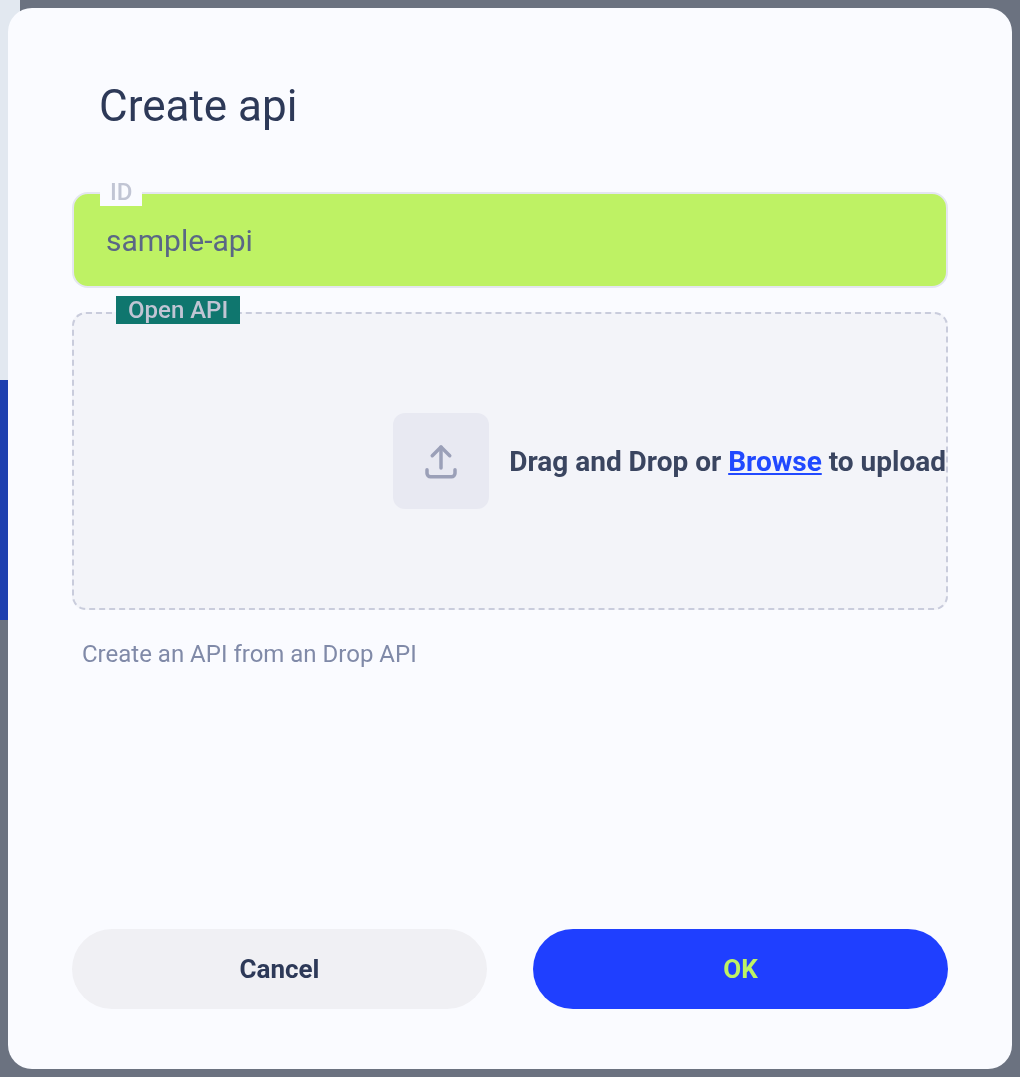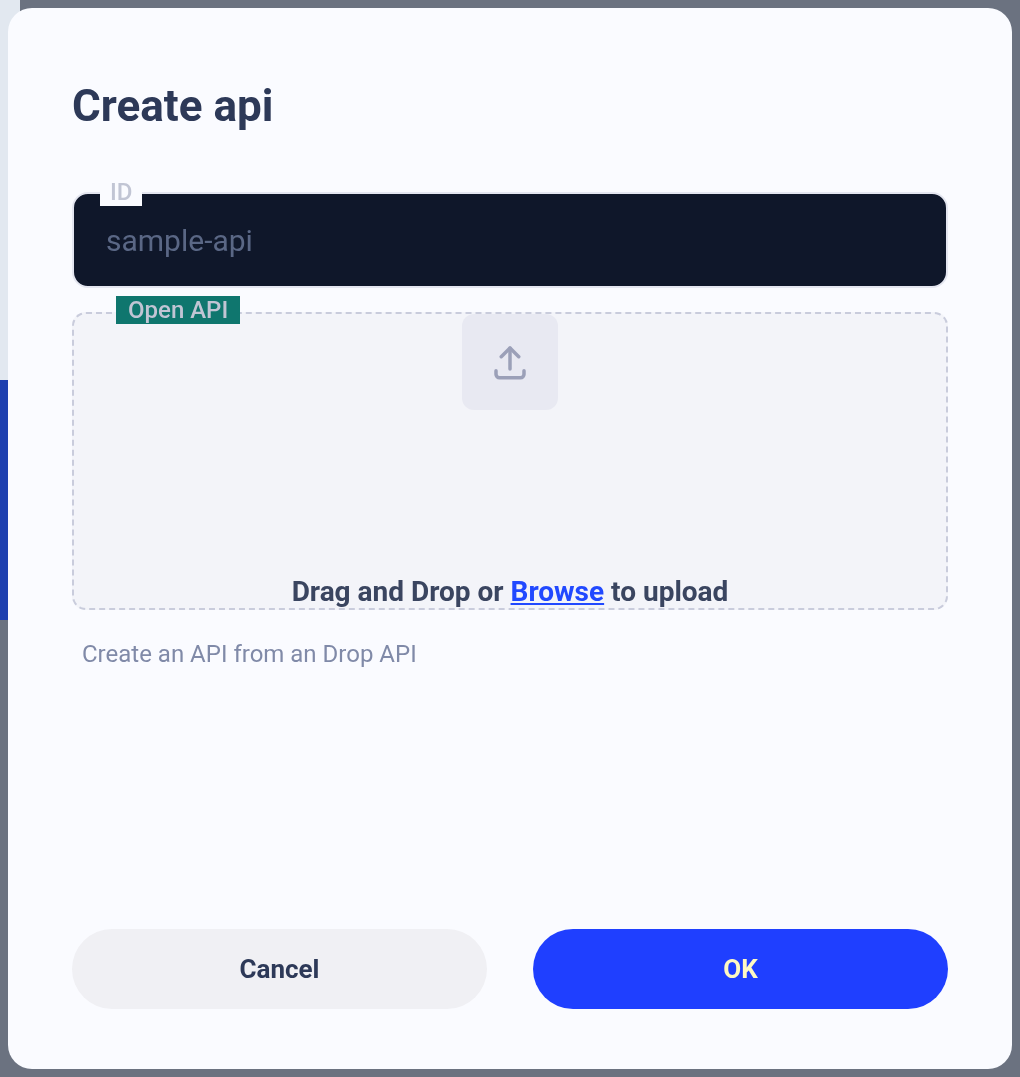--- a/index.html
+++ b/index.html
@@ -43,23 +43,24 @@
       bottom: 8px;
       background: #fafbff;
       border-radius: 24px;
       padding: 72px 64px 60px 64px;
       display: flex;
       flex-direction: column;
     }
 
     .modal-title {
       font-size: 44px;
-      font-weight: 700;
+      font-weight: 400;
       color: #2d3958;
       margin-bottom: 60px;
+      margin-left: 27px;
     }
 
     .field-wrap {
       position: relative;
       margin-bottom: 24px;
     }
 
     .field-label {
       position: absolute;
       top: -14px;
@@ -69,21 +70,21 @@
       font-size: 24px;
       color: #c1c5d4;
       font-weight: 500;
     }
 
     .text-input {
       width: 100%;
       height: 96px;
       border: 2px solid #e4e6f0;
       border-radius: 16px;
-      background: #0f172a;
+      background: #bef264;
       font-size: 30px;
       color: #5a6785;
       padding: 12px 32px;
       outline: none;
       font-family: inherit;
     }
 
     .help-text {
       font-size: 24px;
       color: #808aa8;
@@ -109,23 +110,23 @@
       z-index: 2;
     }
 
     .dropzone {
       width: 100%;
       height: 298px;
       border: 2px dashed #c9ccdc;
       border-radius: 14px;
       background: #f3f4f9;
       display: flex;
-      flex-direction: column;
+      flex-direction: row;
       align-items: center;
-      justify-content: space-between;
+      justify-content: flex-end;
       gap: 20px;
     }
 
     .upload-icon-box {
       width: 96px;
       height: 96px;
       background: #e8e9f2;
       border-radius: 12px;
       display: flex;
       align-items: center;
@@ -174,21 +175,21 @@
       font-family: inherit;
     }
 
     .btn-cancel {
       background: #f0f0f4;
       color: #2d3958;
     }
 
     .btn-ok {
       background: #1f3fff;
-      color: #fef9c3;
+      color: #bef264;
     }
   </style>
 </head>
 <body>
 
 <div class="backdrop-top"></div>
 <div class="backdrop-left"></div>
 
 <div class="modal">
 

